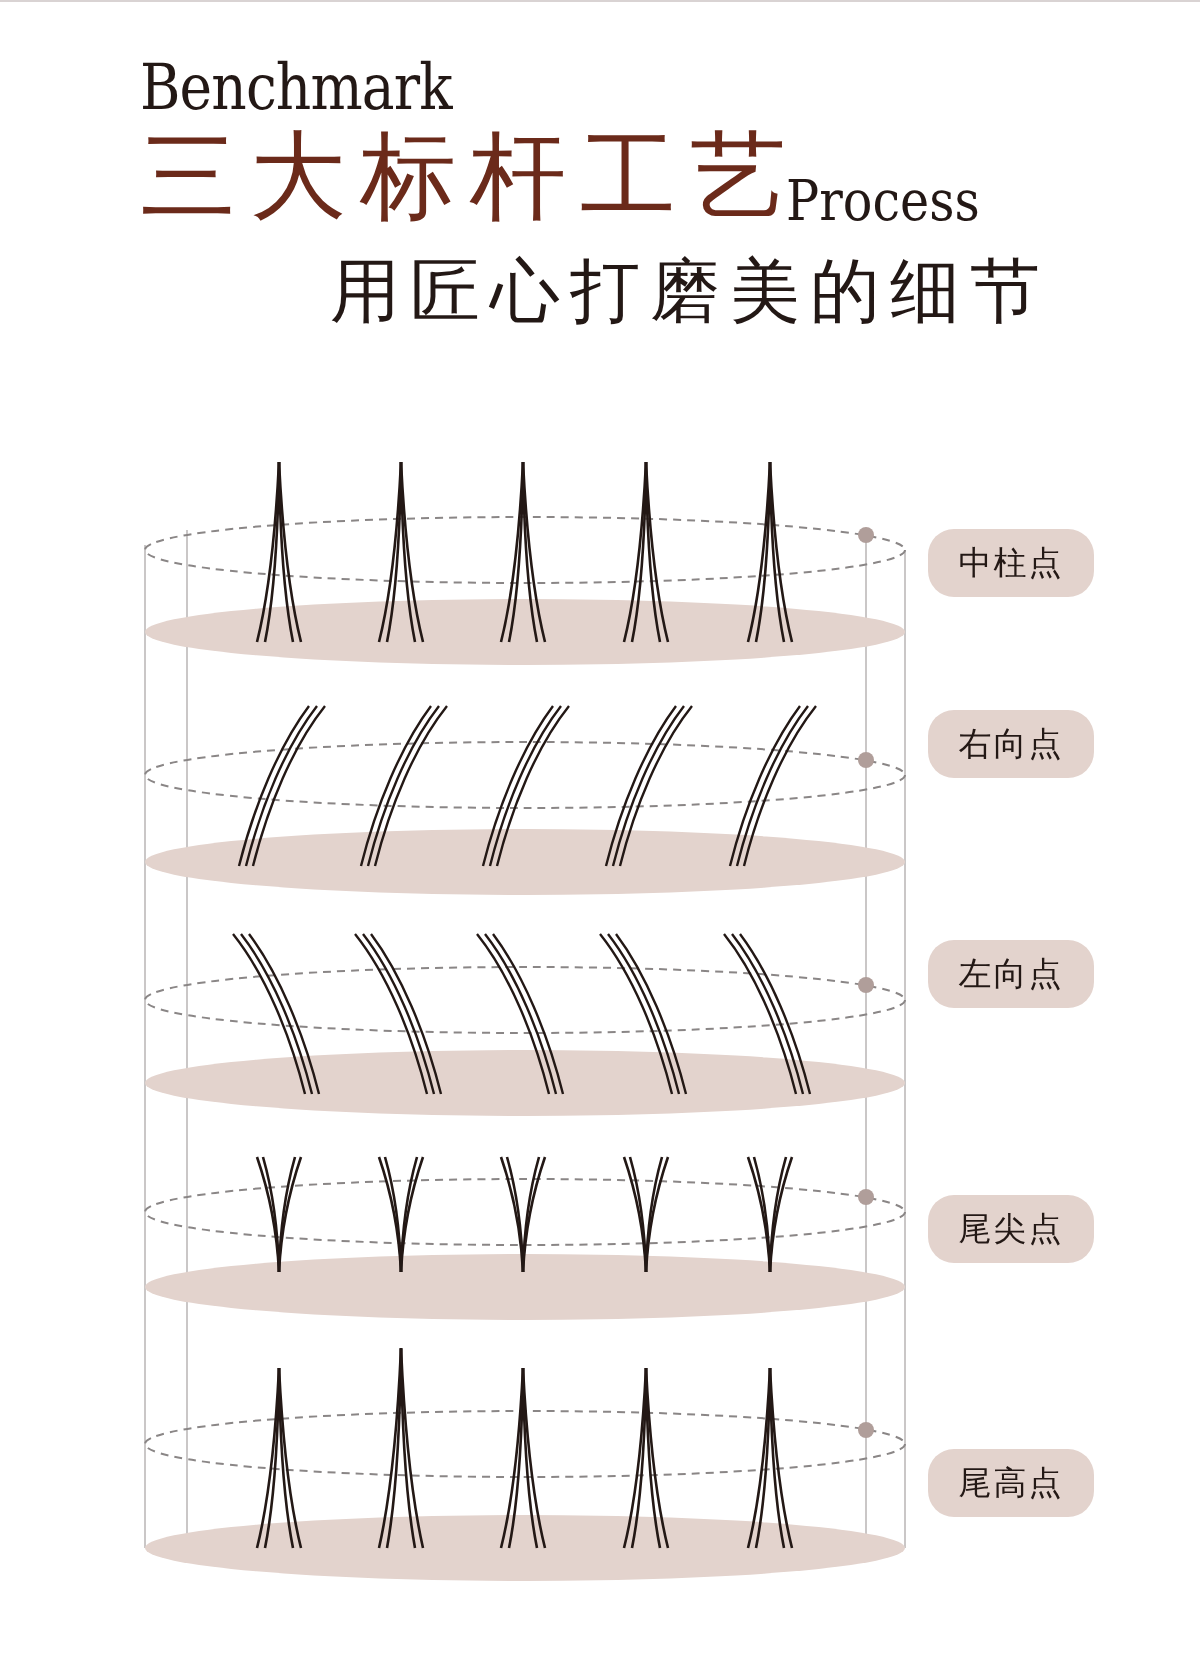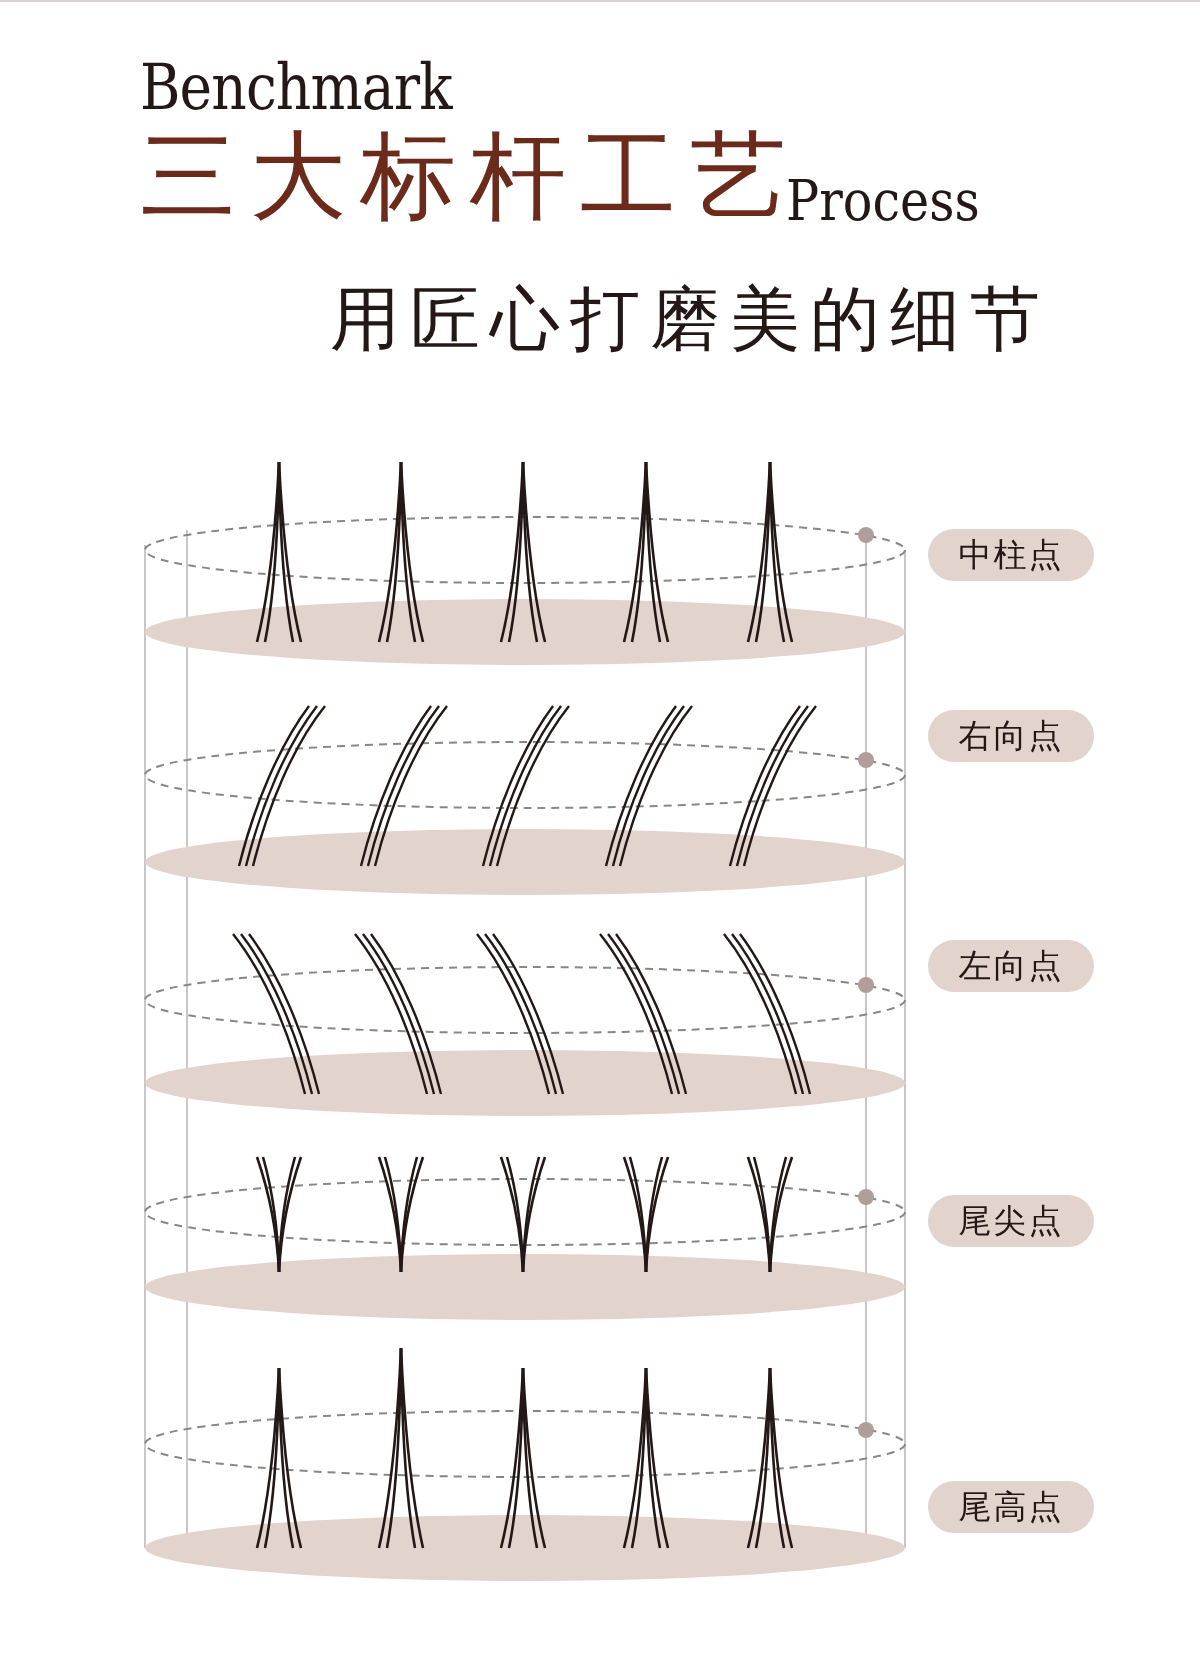--- a/index.html
+++ b/index.html
@@ -5,23 +5,23 @@
   html, body { margin: 0; padding: 0; background: #ffffff; }
   body { width: 1200px; height: 1665px; position: relative; overflow: hidden;
          font-family: "DejaVu Sans", "Liberation Sans", sans-serif; }
   .topline { position: absolute; left: 0; top: 0; width: 1200px; height: 2px; background: #d9d3d3; }
   .title-en { position: absolute; left: 140px; top: 50px; font-family: "DejaVu Serif", "Liberation Serif", serif;
               font-size: 64px; color: #231815; letter-spacing: -1px; font-weight: normal; transform: scaleX(0.86); transform-origin: left top; }
   .title-cn { position: absolute; left: 140px; top: 128px; font-size: 96px; color: #6b2a1a; font-weight: normal;
               letter-spacing: 14px; font-family: "DejaVu Serif", "Liberation Serif", serif; line-height: 1; }
   .title-process { position: absolute; left: 786px; top: 168px; font-family: "DejaVu Serif", "Liberation Serif", serif;
                    font-size: 56px; color: #231815; transform: scaleX(0.88); transform-origin: left top; }
-  .subtitle { position: absolute; left: 330px; top: 256px; font-size: 70px; color: #231815; letter-spacing: 10px; line-height: 1; margin-top: 28px; }
+  .subtitle { position: absolute; left: 330px; top: 256px; font-size: 70px; color: #231815; letter-spacing: 10px; line-height: 1; }
   svg.diagram { position: absolute; left: 0; top: 0; }
-  .pill { position: absolute; left: 928px; width: 166px; height: 52px; border-radius: 26px; background: #e3d3cd;
+  .pill { position: absolute; left: 928px; width: 166px; height: 68px; border-radius: 26px; background: #e3d3cd;
           display: flex; align-items: center; justify-content: center; font-size: 33px; color: #231815; letter-spacing: 2px; }
 </style>
 </head>
 <body>
 
 <div class="topline"></div>
 
 <div class="title-en">Benchmark</div>
 <div class="title-cn">三大标杆工艺</div>
 <div class="title-process">Process</div>
@@ -117,13 +117,13 @@
     <use href="#pillar" x="646" y="1548"></use>
     <use href="#pillar" x="770" y="1548"></use>
     <circle cx="866" cy="1430" r="8" fill="#b09e9a"></circle>
   </g>
 </svg>
 
 <div class="pill" style="top:529px">中柱点</div>
 <div class="pill" style="top:710px">右向点</div>
 <div class="pill" style="top:940px">左向点</div>
 <div class="pill" style="top:1195px">尾尖点</div>
-<div class="pill" style="top:1481px">尾高点</div>
+<div class="pill" style="top:1449px">尾高点</div>
 
 </body></html>

